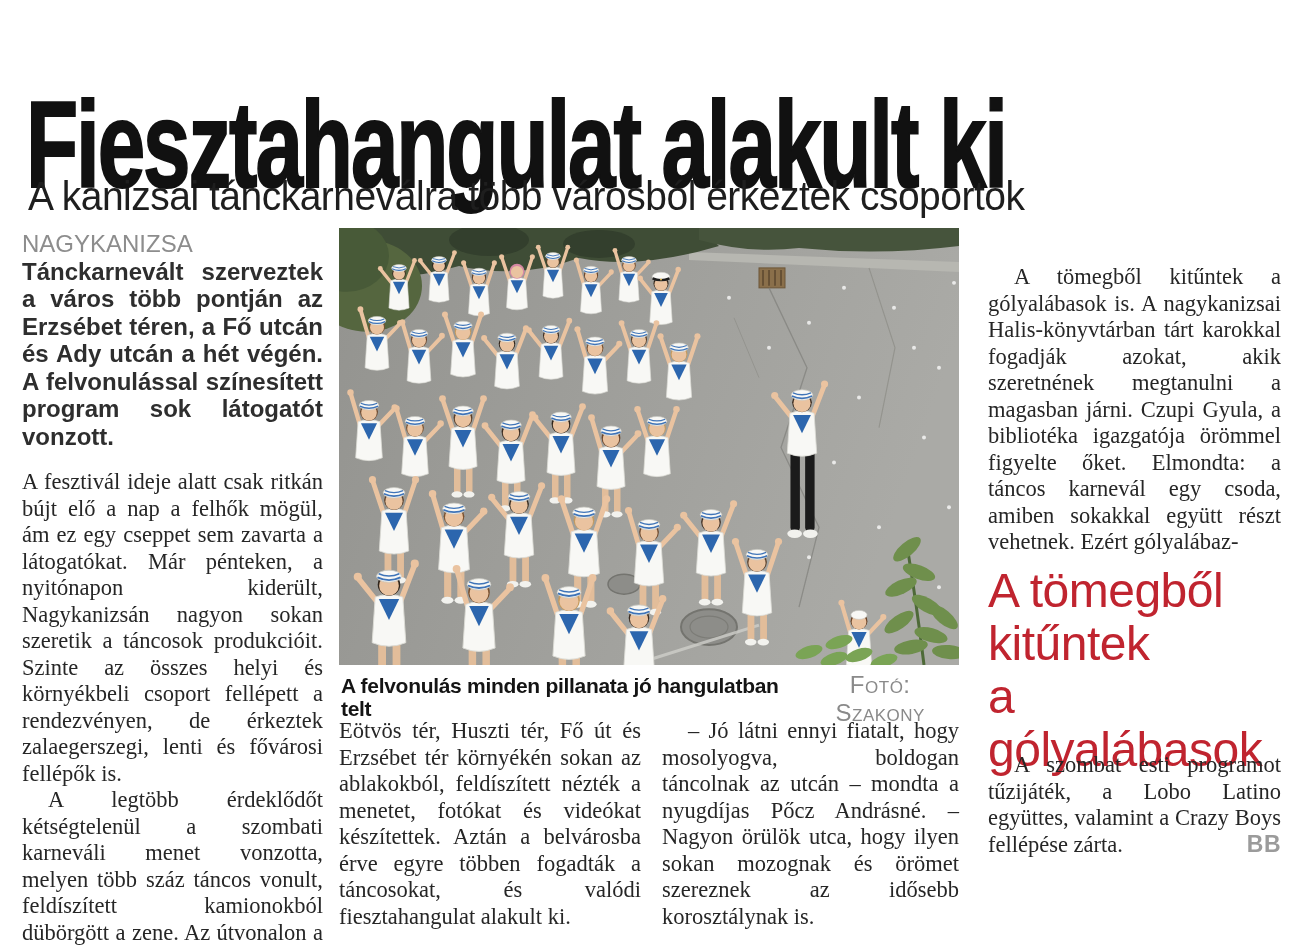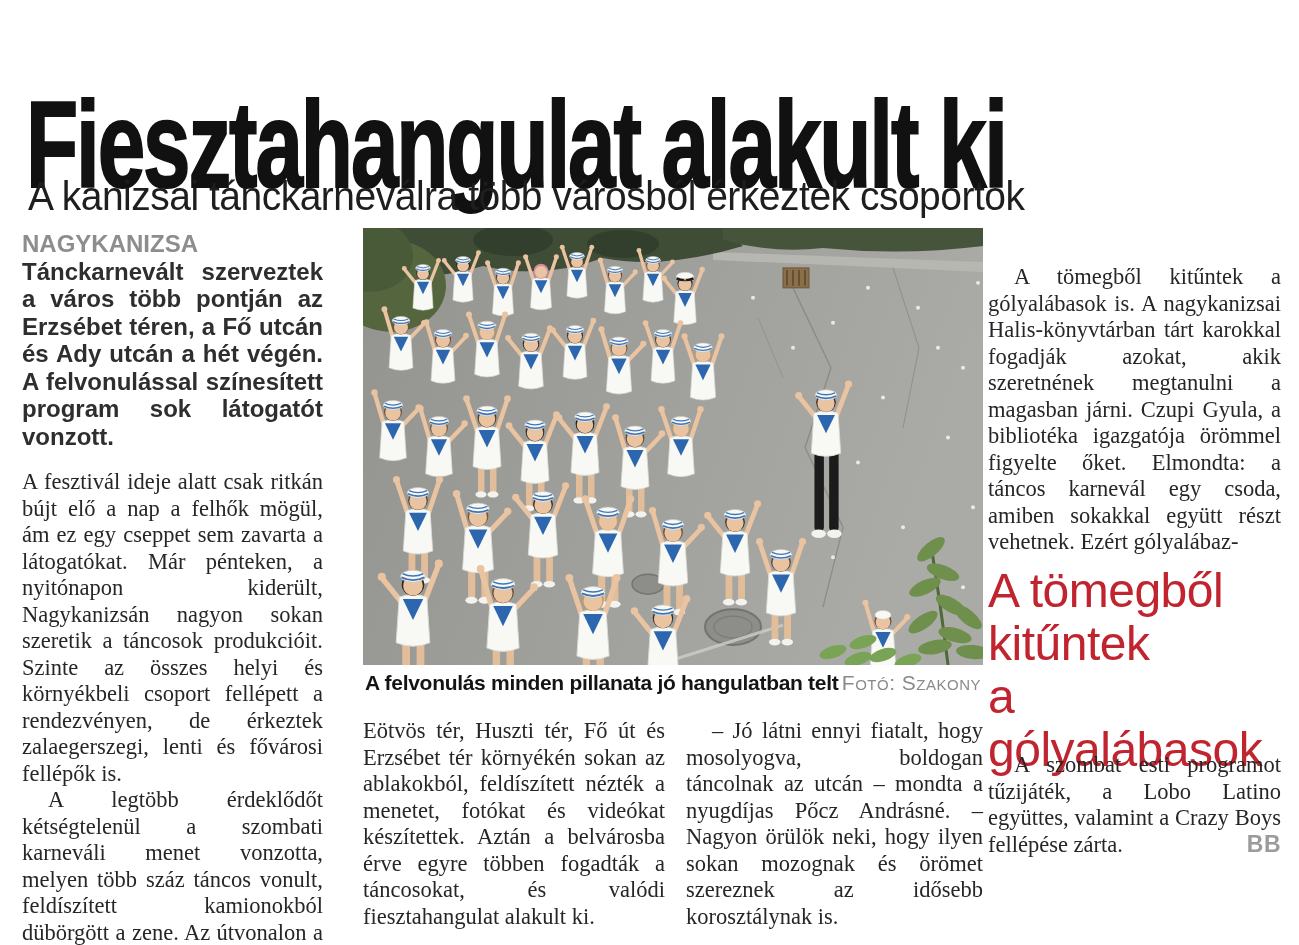--- a/index.html
+++ b/index.html
@@ -14,42 +14,42 @@
     color:#111;-webkit-text-stroke:2px #111;
   }
   .subheadline{
     left:28px;top:140px;
     font-size:41px;line-height:1.1;font-weight:normal;
     letter-spacing:-0.5px;white-space:nowrap;color:#1e1e1e;
     transform:scaleX(0.95);transform-origin:left top;
   }
 
   .col-left{left:22px;top:230px;width:301px;}
-  .middle{left:363px;top:228px;width:620px;height:549px;}
+  .middle{left:339px;top:228px;width:620px;height:549px;}
   .col-right{left:988px;top:242px;width:293px;height:715px;margin-top:20px;}
 
   .lead{
     font:bold 24px/27.5px "Liberation Sans",sans-serif;
     text-align:justify;color:#2e2e2e;margin:0 0 19px 0;
   }
-  .lead .tag{font-weight:bold;}
+  .lead .tag{font-weight:normal;}
 
   .body{
     font-family:"Liberation Serif",serif;
     font-size:22.5px;line-height:26.5px;
     text-align:justify;color:#262626;margin:0;
   }
   .indent{text-indent:26px;}
 
   .photo{top:0;left:0;width:620px;height:437px;overflow:hidden;background:#9b9b97;}
   .photo svg{display:block;}
 
   .caption-row{top:443px;left:2px;width:616px;display:flex;justify-content:space-between;align-items:baseline;}
   .caption{font:bold 21px/1.1 "Liberation Sans",sans-serif;color:#141414;letter-spacing:-0.3px;}
-  .credit{font-family:"Liberation Sans",sans-serif;font-size:21px;font-variant:small-caps;letter-spacing:0.5px;text-align:center;}
+  .credit{font-family:"Liberation Sans",sans-serif;font-size:24px;font-variant:small-caps;letter-spacing:0.5px;text-align:center;}
 
   .mid-col1{top:490px;left:0;width:302px;}
   .mid-col2{top:490px;left:323px;width:297px;}
 
   .r-para1{top:2px;left:0;width:293px;}
   .pullquote{
     top:302px;left:0;width:293px;
     font-family:Liberation Sans, sans-serif;
     font-size:48px;line-height:53px;font-weight:normal;
     text-align:left;white-space:pre-line;letter-spacing:-0.5px;
@@ -671,21 +671,21 @@
       </div>
   </figure>
   <div class="abs caption-row">
     <span class="caption">A felvonulás minden pillanata jó hangulatban telt</span>
     <span class="credit" style="color: rgb(138, 138, 138);">Fotó: Szakony</span>
   </div>
   <div class="abs mid-col1">
     <p class="body">Eötvös tér, Huszti tér, Fő út és Erzsébet tér környékén sokan az ablakokból, feldíszített nézték a menetet, fotókat és videókat készítettek. Aztán a belvárosba érve egyre többen fogadták a táncosokat, és valódi fiesztahangulat alakult ki.</p>
   </div>
   <div class="abs mid-col2">
-    <p class="body indent">– Jó látni ennyi fiatalt, hogy mosolyogva, boldogan táncolnak az utcán – mondta a nyugdíjas Pőcz Andrásné. – Nagyon örülök neki, hogy ilyen sokan mozognak és örömet szereznek az idősebb korosztálynak is.</p>
+    <p class="body indent">– Jó látni ennyi fiatalt, hogy mosolyogva, boldogan táncolnak az utcán – mondta a nyugdíjas Pőcz Andrásné. – Nagyon örülök utca, hogy ilyen sokan mozognak és örömet szereznek az idősebb korosztálynak is.</p>
   </div>
 </div>
 
 <div class="abs col-right">
   <div class="abs r-para1">
     <p class="body indent">A tömegből kitűntek a gólyalábasok is. A nagykanizsai Halis-könyvtárban tárt karokkal fogadják azokat, akik szeretnének megtanulni a magasban járni. Czupi Gyula, a bibliotéka igazgatója örömmel figyelte őket. Elmondta: a táncos karnevál egy csoda, amiben sokakkal együtt részt vehetnek. Ezért gólyalábaz-</p>
   </div>
   <div class="abs pullquote" style="color: rgb(192, 36, 47);">A tömegből
 kitűntek
 a gólyalábasok</div>

